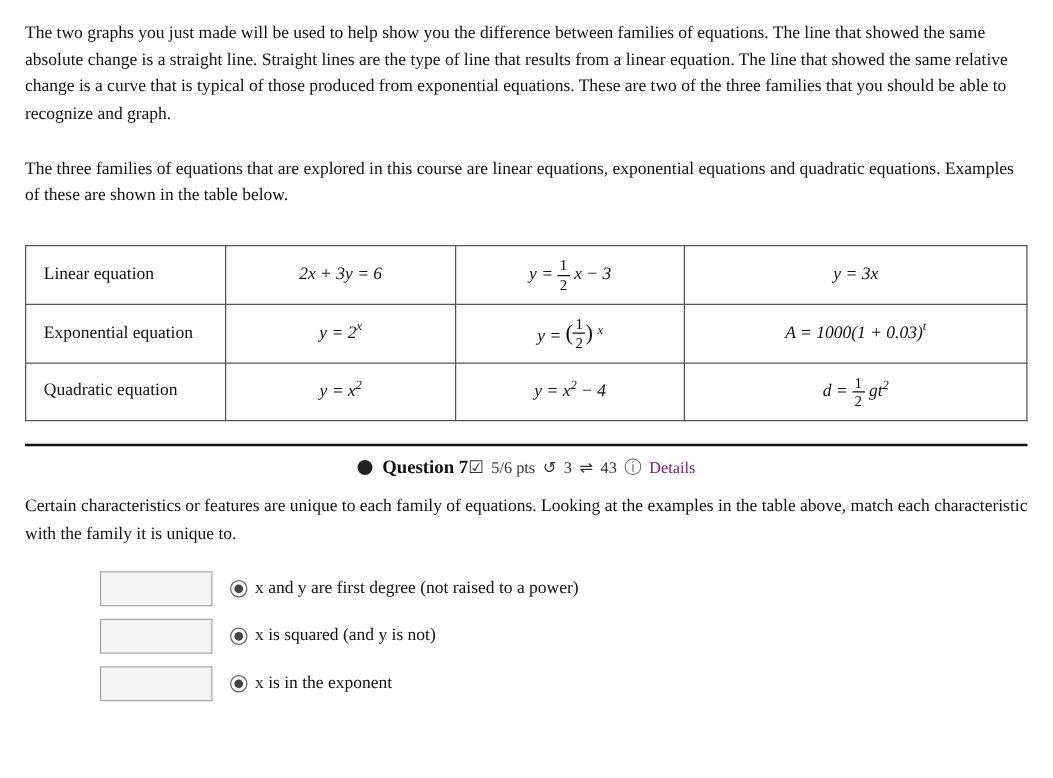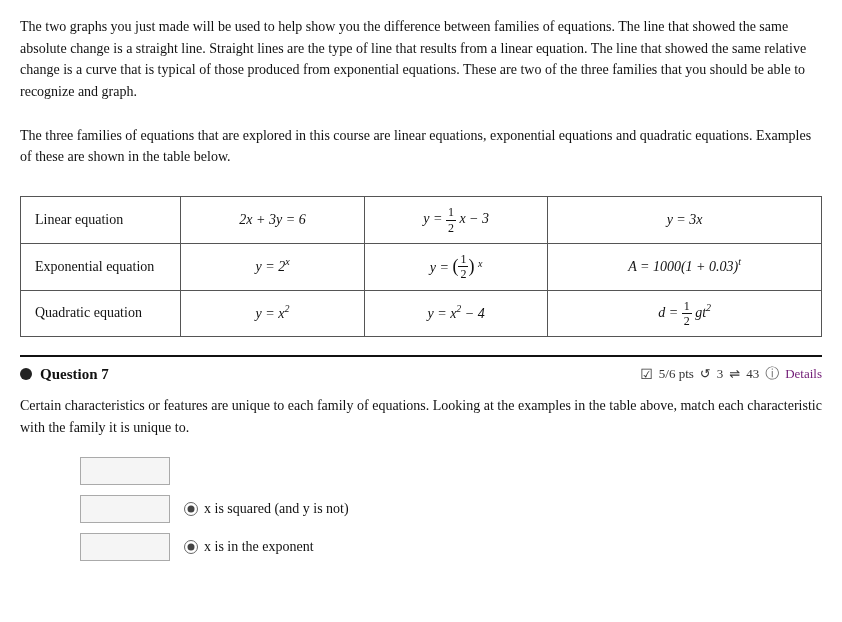--- a/index.html
+++ b/index.html
@@ -64,21 +64,21 @@
       padding: 0 2px;
       font-size: 12px;
       line-height: 1.2;
     }
     sup { font-size: 10px; vertical-align: super; }
 
     
     .question-header {
       display: flex;
       align-items: center;
-      justify-content: space-between;
+      justify-content: center;
       border-top: 2px solid #111;
       padding-top: 8px;
       margin-bottom: 12px;
     }
     .question-label {
       font-weight: bold;
       font-size: 15px;
       display: flex;
       align-items: center;
       gap: 8px;
@@ -239,20 +239,24 @@
     <a class="details-link" href="#">Details</a>
   </div>
 </div>
 
 <p class="question-body">Certain characteristics or features are unique to each family of equations.  Looking at the examples in the table above, match each characteristic with the family it is unique to.</p>
 
 
 <ul class="match-list">
   <li class="match-item">
     <span class="match-box"></span>
+    <span class="match-choice">
+      <span class="circle-icon"></span>
+      <span>x and y are first degree (not raised to a power)</span>
+    </span>
   </li>
   <li class="match-item">
     <span class="match-box"></span>
     <span class="match-choice">
       <span class="circle-icon"></span>
       <span>x is squared (and y is not)</span>
     </span>
   </li>
   <li class="match-item">
     <span class="match-box"></span>

